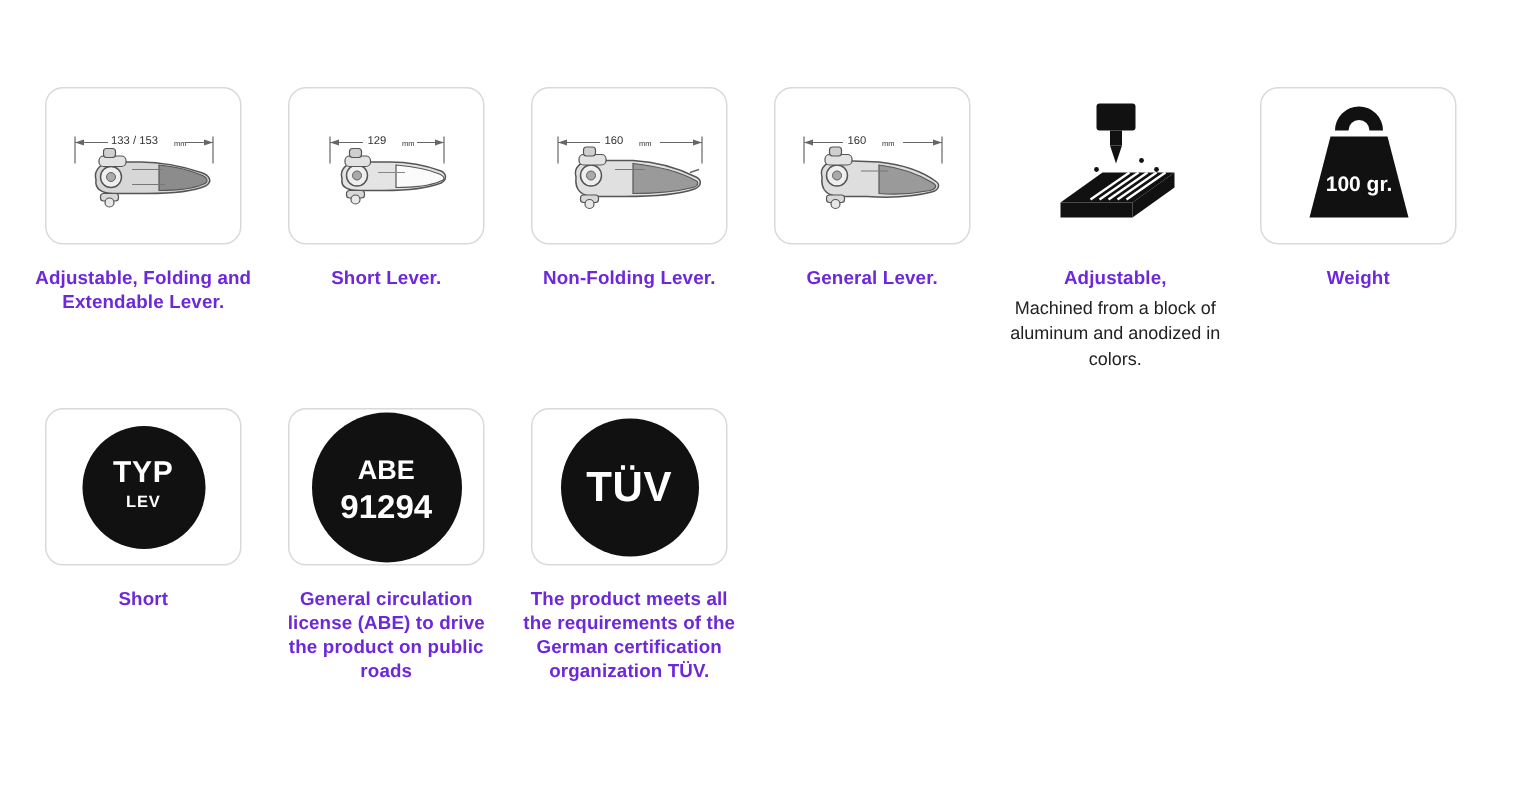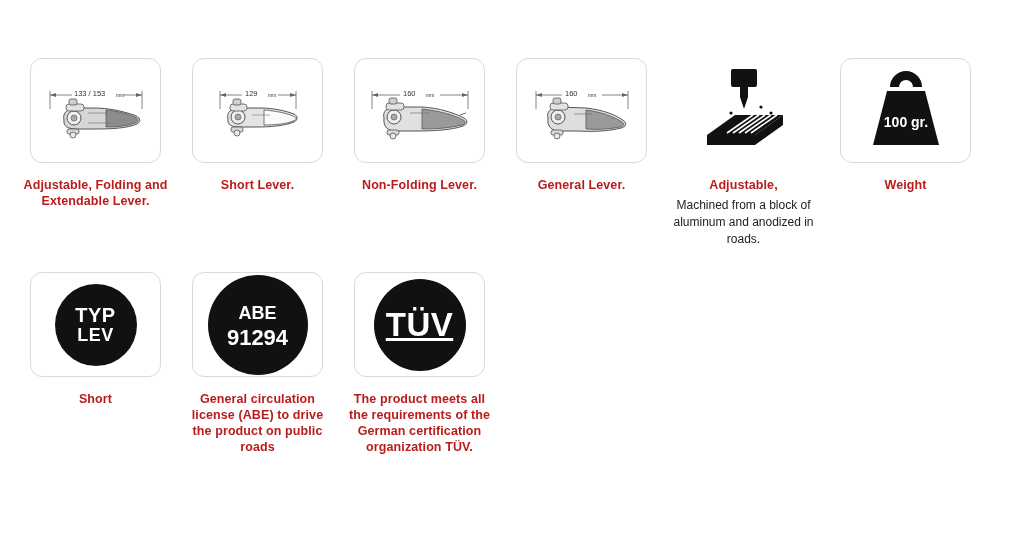--- a/index.html
+++ b/index.html
@@ -53,21 +53,21 @@
   .card.noborder {
     border: none;
   }
 
   .caption {
     margin-top: 14px;
     font-size: 12.5px;
     font-weight: bold;
     line-height: 16px;
     text-align: center;
-    color: #b91c1c;
+    color: #6d28d9;
     letter-spacing: 0.1px;
     width: 150px;
   }
   .subcaption {
     margin-top: 4px;
     font-size: 12px;
     font-weight: normal;
     line-height: 17px;
     text-align: center;
     color: #222;
@@ -97,21 +97,21 @@
     height: 82px;
     justify-content: center;
   }
   .badge-typ .l1 {
     font-size: 20px;
     font-weight: bold;
     letter-spacing: 0.5px;
     line-height: 20px;
   }
   .badge-typ .l2 {
-    font-size: 18px;
+    font-size: 11px;
     font-weight: bold;
     letter-spacing: 0.5px;
     line-height: 18px;
     margin-top: 1px;
   }
   .badge-abe {
     width: 100px;
     height: 100px;
   }
   .badge-abe .l1 {
@@ -123,24 +123,23 @@
   .badge-abe .l2 {
     font-size: 22px;
     font-weight: bold;
     line-height: 23px;
   }
   .badge-tuv {
     width: 92px;
     height: 92px;
   }
   .badge-tuv .l1 {
-    font-size: 33px;
+    font-size: 28px;
     font-weight: bold;
     letter-spacing: 0.5px;
-    text-decoration: underline;
   }
 </style>
 </head>
 <body>
 
 <div class="sheet">
 
   <div class="row row-1">
 
     <div class="cell">
@@ -278,21 +277,21 @@
             <line x1="58" y1="67" x2="84" y2="49" transform="translate(2,5)"></line>
             <line x1="64" y1="67" x2="90" y2="49" transform="translate(2,5)"></line>
           </g>
 
           <circle cx="46" cy="52" r="1.6" fill="#111"></circle>
           <circle cx="76" cy="46" r="1.6" fill="#111"></circle>
           <circle cx="86" cy="52" r="1.6" fill="#111"></circle>
         </svg>
       </div>
       <div class="caption">Adjustable,</div>
-      <div class="subcaption">Machined from a block of aluminum and anodized in roads.</div>
+      <div class="subcaption">Machined from a block of aluminum and anodized in colors.</div>
     </div>
 
     <div class="cell">
       <div class="card">
         <svg width="110" height="92" viewBox="0 0 110 92">
           <path d="M55 6 a16 16 0 0 1 16 16 h-9 a7 7 0 0 0 -14 0 h-9 a16 16 0 0 1 16 -16 z" fill="#111"></path>
           <path d="M36 26 h38 l14 54 h-66 z" fill="#111"></path>
           <text x="55" y="62" text-anchor="middle" fill="#ffffff" font-family="Liberation Sans, sans-serif" font-size="14" font-weight="bold">100 gr.</text>
         </svg>
       </div>

